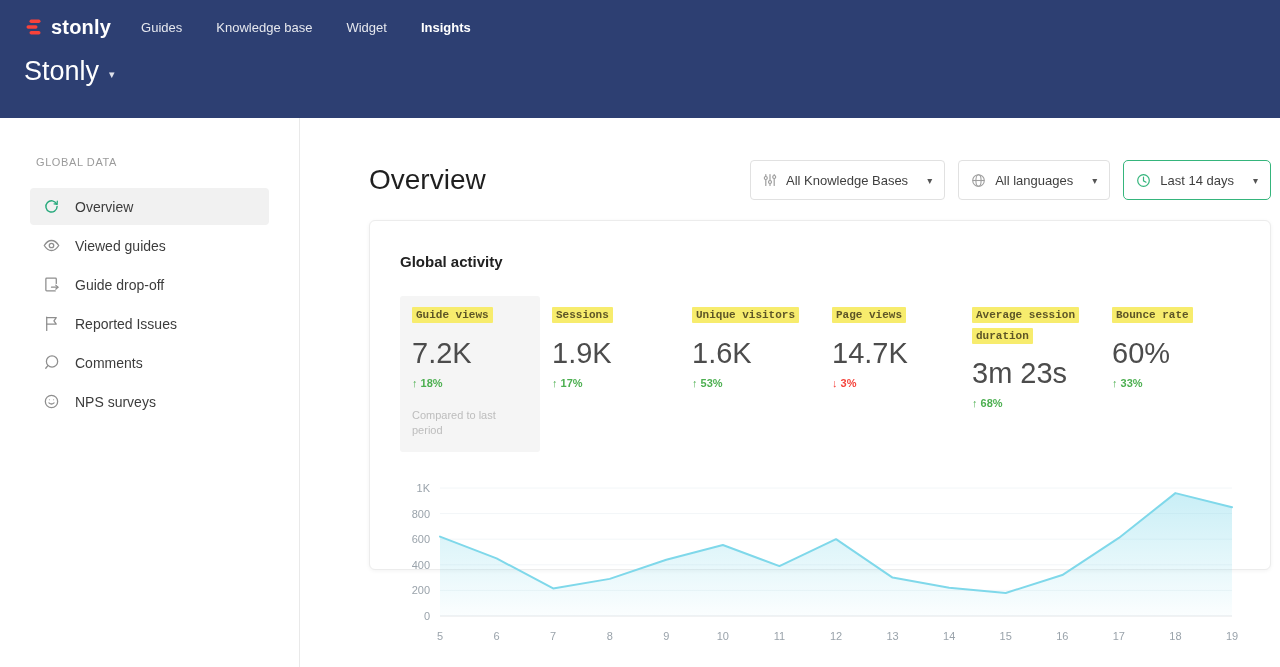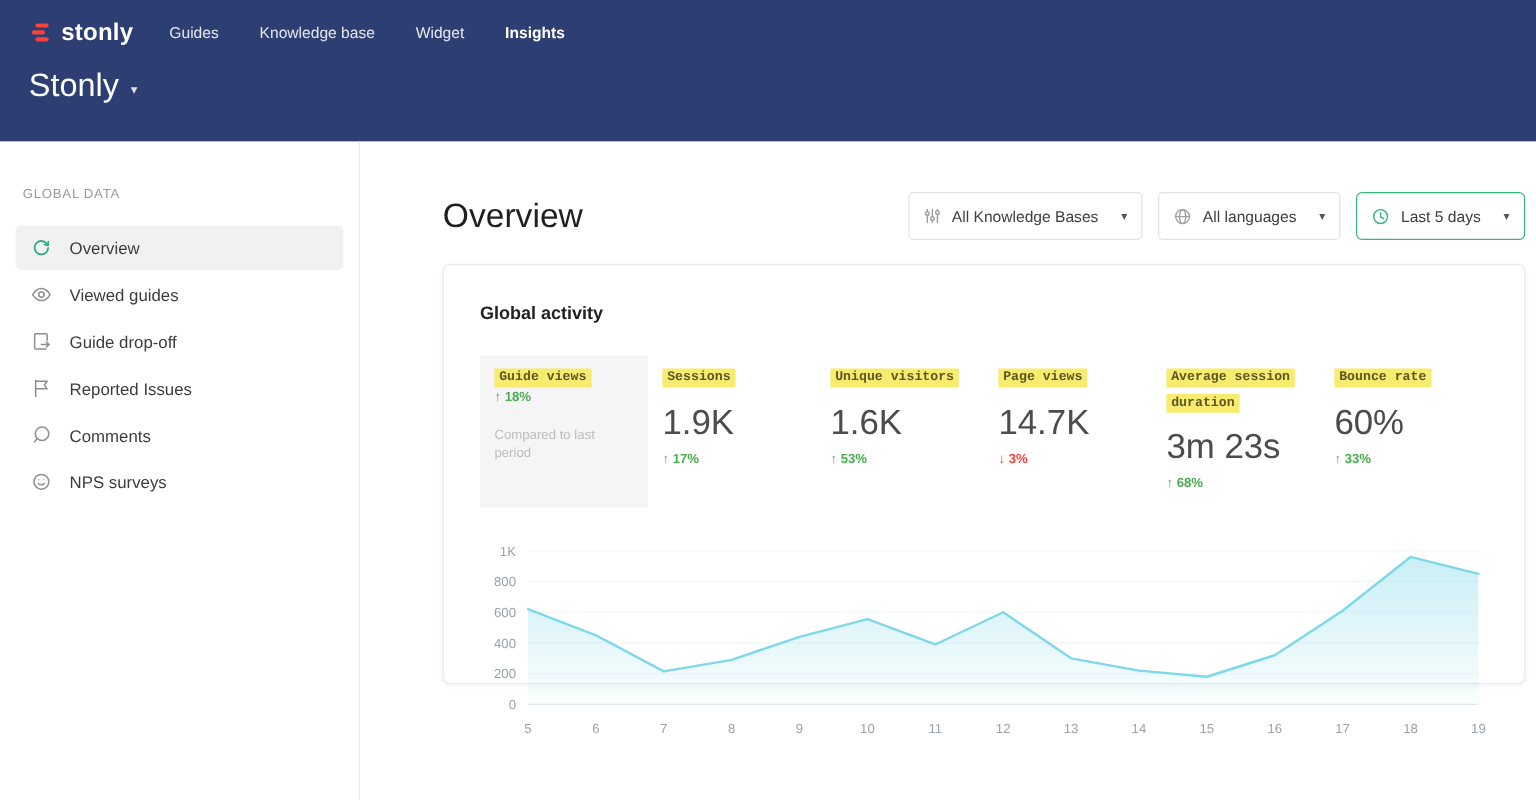--- a/index.html
+++ b/index.html
@@ -16,21 +16,21 @@
     text-decoration:none; cursor:pointer; padding:6px 2px; }
   .topnav a.active { color:#fff; font-weight:700; }
   .workspace-row { display:flex; align-items:center; gap:10px; margin-top:12px; }
   .workspace-title { font-size:27px; font-weight:400; cursor:pointer; }
   .workspace-caret { font-size:11px; color:rgba(255,255,255,0.85); margin-top:6px; }
 
   
   .page-body { display:flex; height:549px; background:#fff; }
 
   
-  .sidebar { width:300px; min-width:300px; border-right:1px solid #e9e9e9; padding:24px 13px 0; }
+  .sidebar { width:300px; min-width:300px; border-right:1px solid #e9e9e9; padding:24px 30px 0; }
   .section-label { color:#9b9b9b; font-size:11px; letter-spacing:0.6px; margin:14px 0 20px 6px; }
   .side-item { display:flex; align-items:center; gap:15px; padding:10px 13px; margin-bottom:2px;
     font-size:14px; color:#3c3c3c; border-radius:4px; cursor:pointer; }
   .side-item.active { background:#f1f1f1; }
   .side-icon { width:17px; height:17px; display:inline-flex; align-items:center; justify-content:center; }
 
   
   .main { flex:1; padding:0 10px 0 69px; }
   .main-header { display:flex; align-items:center; justify-content:space-between; margin:42px 0 20px; }
   .page-title { font-size:28px; font-weight:400; color:#1f1f1f; }
@@ -192,34 +192,35 @@
           <span class="f-caret">▾</span>
         </button>
 
         <button class="filter date">
           <span style="display:inline-flex;">
             <svg width="15" height="15" viewBox="0 0 15 15" fill="none" stroke="#35b57c" stroke-width="1.2" stroke-linecap="round">
               <circle cx="7.5" cy="7.5" r="5.8"></circle>
               <path d="M7.5,4.2 V7.8 L10,9.2"></path>
             </svg>
           </span>
-          <span>Last 5 days</span>
+          <span>Last 14 days</span>
           <span class="f-caret">▾</span>
         </button>
 
       </div>
     </div>
 
     <section class="card">
       <h2 class="card-title">Global activity</h2>
 
       <div class="metrics">
 
         <div class="metric selected">
           <span class="metric-label">Guide views</span>
+          <div class="metric-value">7.2K</div>
           <div class="metric-change up"><span class="arrow">↑</span> <span>18%</span></div>
           <div class="metric-note">Compared to last period</div>
         </div>
 
         <div class="metric">
           <span class="metric-label">Sessions</span>
           <div class="metric-value">1.9K</div>
           <div class="metric-change up"><span class="arrow">↑</span> <span>17%</span></div>
         </div>
 

